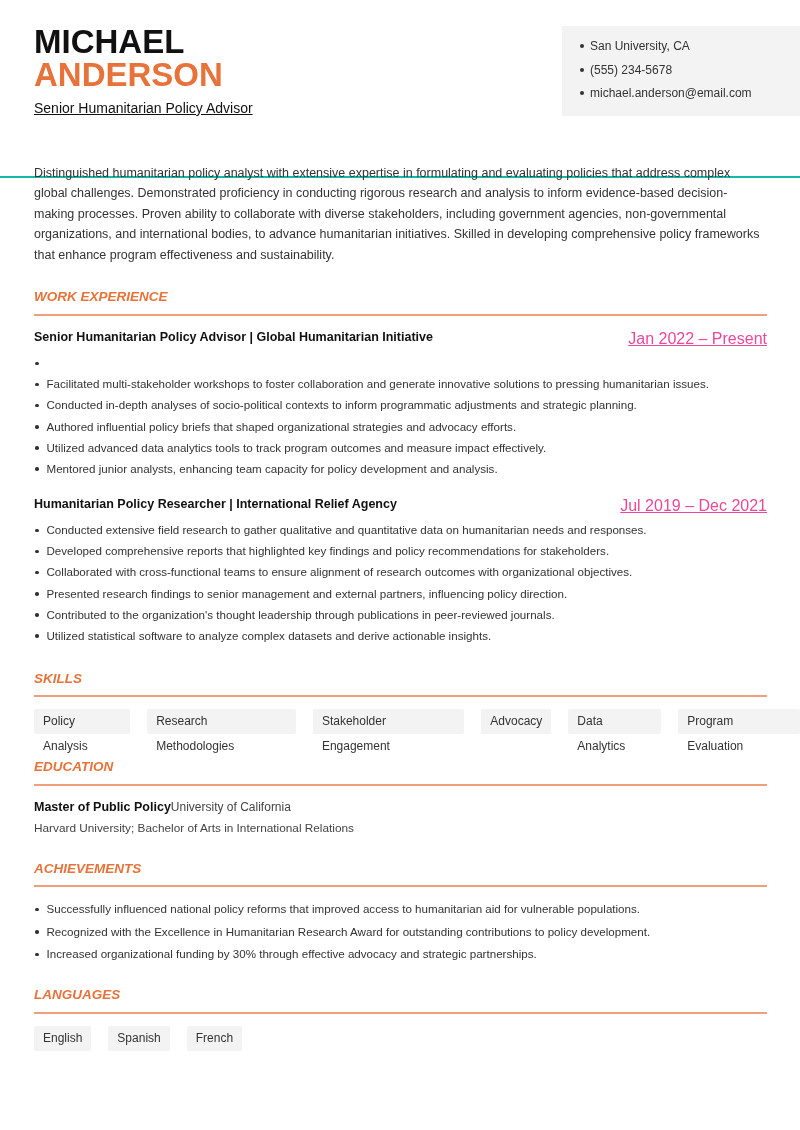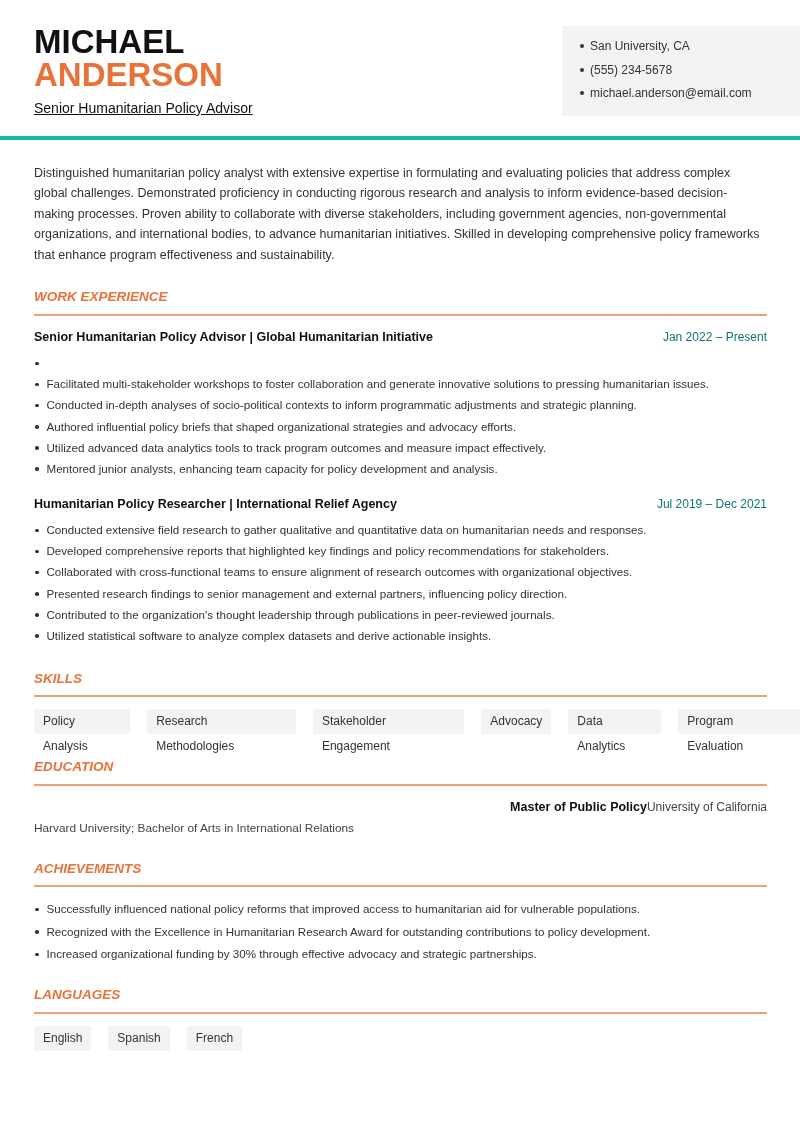--- a/index.html
+++ b/index.html
@@ -1,44 +1,44 @@
 <!DOCTYPE html>
 <html><head>
 <meta charset="utf-8">
 <style>
   * { box-sizing: border-box; margin: 0; padding: 0; }
   html, body { width: 800px; height: 1130px; background: #ffffff; }
   body { font-family: "Liberation Sans", sans-serif; color: #222; position: relative; overflow: hidden; }
 
-  .header { position: relative; height: 140px; border-bottom: 4px solid #14b8a6; }
+  .header { position: relative; height: 178px; border-bottom: 2px solid #14b8a6; }
   .name-first { position: absolute; left: 34px; top: 24px; font-size: 33px; font-weight: 700; color: #111; letter-spacing: 0px; line-height: 36px; }
   .name-last { position: absolute; left: 34px; top: 57px; font-size: 33px; font-weight: 700; color: #e8733a; line-height: 36px; }
   .job-title { position: absolute; left: 34px; top: 100px; font-size: 14px; color: #111; text-decoration: underline; }
 
   .contact-box { position: absolute; left: 562px; top: 26px; width: 238px; height: 90px; background: #f3f3f3; padding: 12px 0 0 18px; }
   .contact-item { font-size: 12px; color: #333; height: 23.5px; line-height: 16px; display: flex; align-items: flex-start; }
   .contact-item .dot { width: 4px; height: 4px; border-radius: 50%; background: #333; margin: 6px 6px 0 0; flex: none; }
 
   .summary { position: absolute; left: 34px; top: 163px; width: 730px; font-size: 12.5px; line-height: 20.4px; color: #333; }
 
   .section-title { position: absolute; left: 34px; font-size: 13.5px; font-weight: 700; color: #e8733a; font-style: italic; }
   .section-rule { position: absolute; left: 34px; width: 733px; height: 1.5px; background: #eea07a; }
 
   .job-head { position: absolute; left: 34px; width: 733px; display: flex; justify-content: space-between; font-size: 12.5px; }
   .job-head .role { font-weight: 700; color: #111; }
-  .job-head .date { color: #0f766e; font-size: 12px; }
+  .job-head .date { color: #ec4899; font-size: 16px; text-decoration: underline; }
 
   .bullets { position: absolute; left: 34px; width: 740px; }
   .bullet { display: flex; align-items: flex-start; font-size: 11.6px; color: #333; height: 21.2px; line-height: 16px; }
   .bullet .dot { width: 3.5px; height: 3.5px; border-radius: 50%; background: #333; margin: 6.5px 8px 0 1px; flex: none; }
 
   .chips { position: absolute; left: 34px; display: flex; gap: 17px; }
   .chip { background: #f3f3f3; font-size: 12px; color: #333; padding: 0 9px; height: 25px; line-height: 25px; border-radius: 2px; }
 
-  .edu-head { position: absolute; left: 34px; width: 733px; display: flex; justify-content: flex-end; font-size: 12.5px; }
+  .edu-head { position: absolute; left: 34px; width: 733px; display: flex; justify-content: flex-start; font-size: 12.5px; }
   .edu-head .degree { font-weight: 700; color: #111; }
   .edu-head .school { color: #444; font-size: 12px; }
   .edu-sub { position: absolute; left: 34px; font-size: 11.8px; color: #444; }
 </style>
 </head>
 <body>
 
 <div class="header">
   <div class="name-first">MICHAEL</div>
   <div class="name-last">ANDERSON</div>

